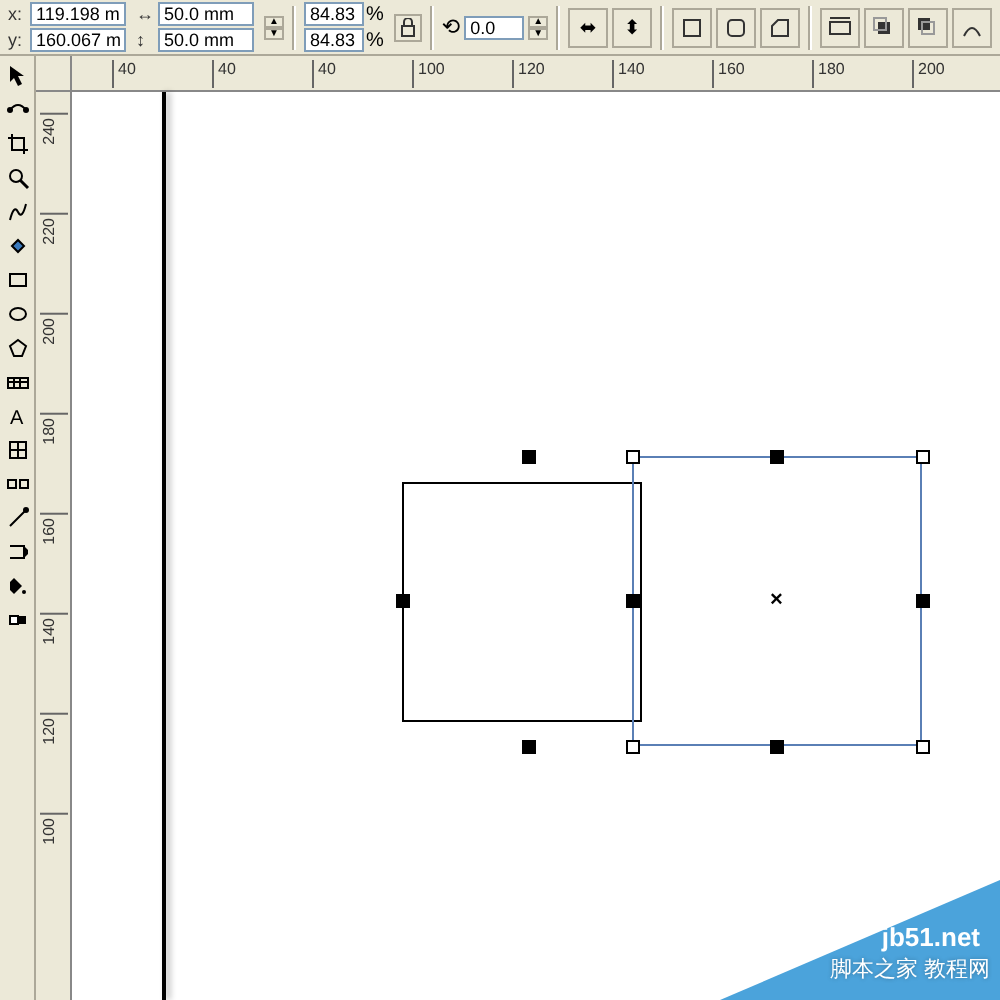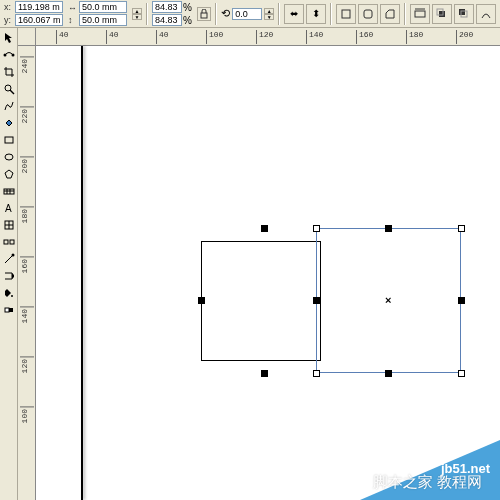--- a/index.html
+++ b/index.html
@@ -19,38 +19,38 @@
 
 .work-area { display: flex; height: 472px; }
 .toolbox { width: 18px; background: #ece9d8; border-right: 1px solid #aca899; display: flex; flex-direction: column; padding-top: 2px; }
 .tool-btn { width: 16px; height: 16px; margin: 0 1px 1px; background: #ece9d8; border: 1px solid transparent; display: flex; align-items: center; justify-content: center; cursor: pointer; }
 .tool-btn svg { width: 12px; height: 12px; }
 
 .canvas-area { flex: 1; position: relative; background: #fff; }
 .ruler-h { position: absolute; top: 0; left: 18px; right: 0; height: 18px; background: #ece9d8; border-bottom: 1px solid #888; display: flex; overflow: hidden; }
 .ruler-v { position: absolute; top: 18px; left: 0; width: 18px; bottom: 0; background: #ece9d8; border-right: 1px solid #888; overflow: hidden; }
 .ruler-corner { position: absolute; top: 0; left: 0; width: 18px; height: 18px; background: #ece9d8; border-right: 1px solid #888; border-bottom: 1px solid #888; }
-.ruler-tick { position: absolute; font-size: 8px; color: #333; font-family: Liberation Mono, monospace; }
+.ruler-tick { position: absolute; font-size: 8px; color: #333; }
 .ruler-h .ruler-tick { top: 2px; border-left: 1px solid #666; padding-left: 2px; height: 14px; }
 .ruler-v .ruler-tick { left: 2px; writing-mode: vertical-rl; transform: rotate(180deg); border-bottom: 1px solid #666; padding-bottom: 2px; width: 14px; }
 
 .drawing { position: absolute; top: 18px; left: 18px; right: 0; bottom: 0; background: #fff; }
 .page-edge { position: absolute; top: 0; left: 45px; width: 2px; bottom: 0; background: #000; box-shadow: 2px 0 3px rgba(0,0,0,0.3); }
 
 .rect { position: absolute; border: 1px solid #000; background: transparent; }
 .rect1 { left: 165px; top: 195px; width: 120px; height: 120px; }
 .rect2 { left: 280px; top: 182px; width: 145px; height: 145px; border: 1px solid #5a7fb5; }
 
 .sel-handle { position: absolute; width: 7px; height: 7px; background: #000; }
 .sel-handle-o { position: absolute; width: 7px; height: 7px; background: #fff; border: 1px solid #000; }
 .sel-center { position: absolute; font-size: 11px; font-weight: bold; color: #000; }
 
 .watermark { position: absolute; bottom: 0; right: 0; }
 .watermark-tri { width: 0; height: 0; border-left: 140px solid transparent; border-bottom: 60px solid #4ba3db; }
-.watermark-text { position: absolute; bottom: 8px; right: 18px; color: #fff; font-size: 15px; text-shadow: 0 0 2px rgba(0,0,0,0.3); }
+.watermark-text { position: absolute; bottom: 8px; right: 5px; color: #fff; font-size: 11px; text-shadow: 0 0 2px rgba(0,0,0,0.3); }
 .watermark-text2 { position: absolute; bottom: 24px; right: 10px; color: #fff; font-size: 13px; font-weight: bold; }
 </style>
 </head>
 <body>
 
 <div class="property-bar">
   <div class="prop-group">
     <div class="prop-row">
       <span class="prop-label">x:</span>
       <input class="prop-input" value="119.198 mm" style="">

